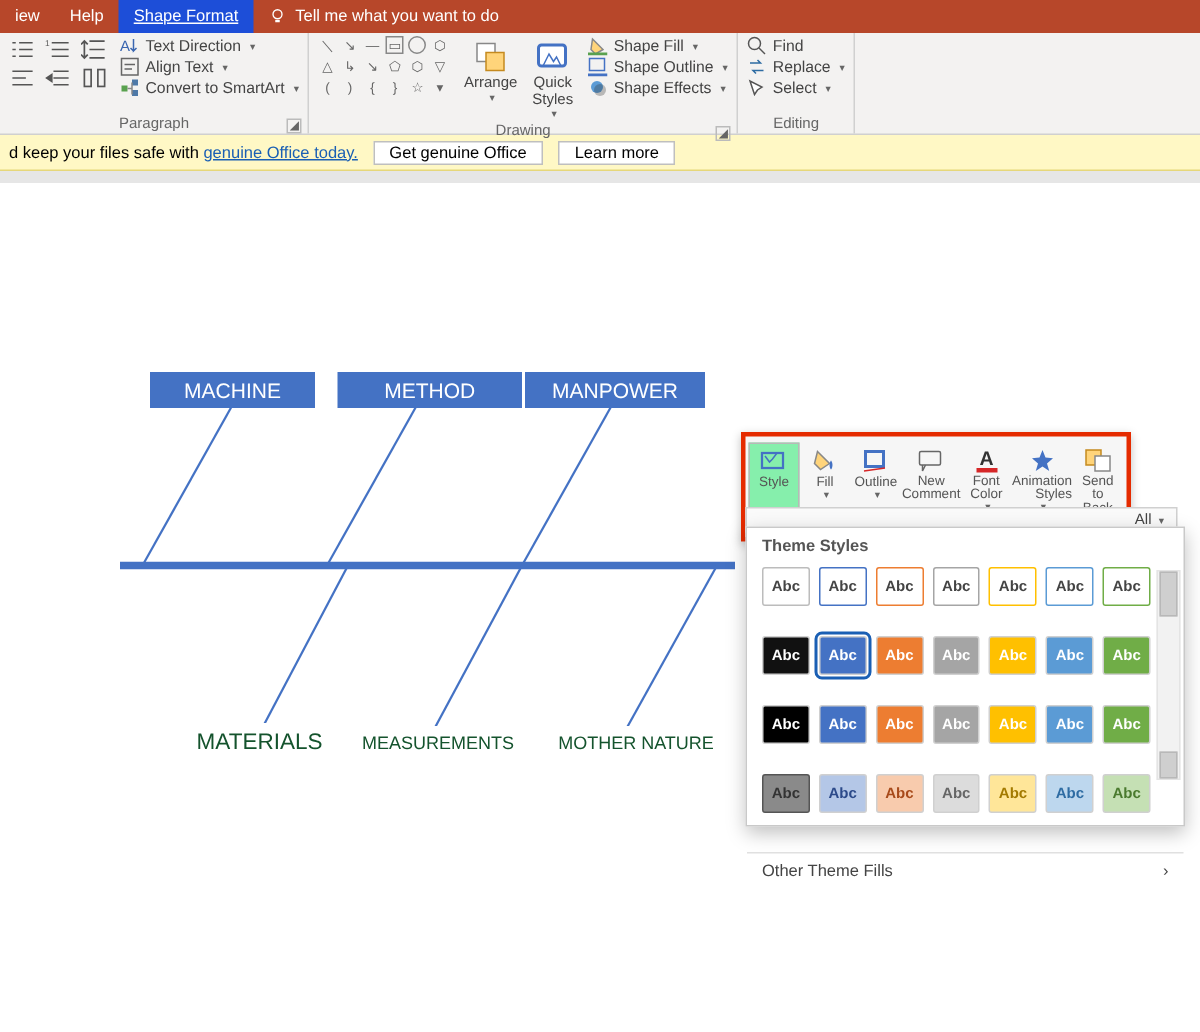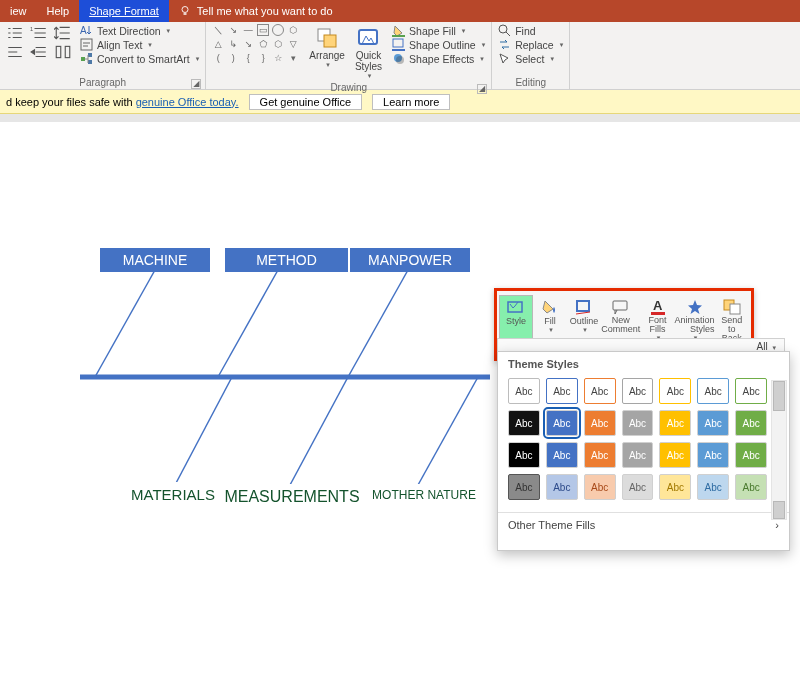--- a/index.html
+++ b/index.html
@@ -44,21 +44,21 @@
 .popup-toolbar { display: flex; padding: 4px 2px; gap: 0; }
 .ptool { display: flex; flex-direction: column; align-items: center; font-size: 9px; color: #555; padding: 2px 6px; border: 1px solid transparent; cursor: pointer; min-width: 34px; }
 .ptool.sel { background: #86efac; border: 1px solid #b8b8b8; }
 .ptool svg { width: 20px; height: 18px; }
 .popup-all { text-align: right; font-size: 10px; padding: 2px 8px; color: #444; border-top: 1px solid #e0e0e0; background:#fafafa;}
 
 
 .themes { position: absolute; background: #fff; border: 1px solid #c9c9c9; box-shadow: 0 4px 12px rgba(0,0,0,0.25); }
 .themes-head { font-size: 11px; color: #555; padding: 6px 10px 4px 10px; font-weight: 600; }
 .themes-grid { padding: 4px 22px 6px 10px; }
-.trow { display: flex; gap: 6px; margin-bottom: 6px; }
+.trow { display: flex; gap: 6px; margin-bottom: 20px; font-weight: bold; }
 .swatch { width: 32px; height: 26px; border: 1px solid #d0d0d0; display: flex; align-items: center; justify-content: center; font-size: 10px; cursor: pointer; border-radius: 2px; }
 .swatch.sel { outline: 2px solid #1a5fb4; outline-offset: 1px; }
 .themes-foot { border-top: 1px solid #e0e0e0; padding: 6px 10px; font-size: 11px; color: #444; display:flex; justify-content:space-between;}
 .scroll-track { position: absolute; right: 2px; top: 28px; bottom: 30px; width: 16px; background: #f2f2f2; border:1px solid #e4e4e4;}
 .scroll-thumb { position:absolute; left:1px; right:1px; top:0; height:30px; background:#cfcfcf; border:1px solid #b8b8b8;}
 .scroll-thumb.bottom { top:auto; bottom:0;}
 
 .shape-gallery { display:flex; flex-direction:column; gap:2px; }
 .shape-gallery .srow { display:flex; gap:3px; }
 .shape-gallery .s { width:12px; height:12px; border:1px solid #888; font-size:9px; display:flex; align-items:center; justify-content:center; color:#666;}
@@ -277,21 +277,21 @@
       <line x1="175" y1="363" x2="232" y2="255" stroke="#4472C4" stroke-width="1.5"></line>
       <line x1="290" y1="363" x2="348" y2="255" stroke="#4472C4" stroke-width="1.5"></line>
       <line x1="418" y1="363" x2="478" y2="255" stroke="#4472C4" stroke-width="1.5"></line>
     </svg>
 
     <div class="fish-label" style="left:100px;top:126px;width:110px">MACHINE</div>
     <div class="fish-label" style="left:225px;top:126px;width:123px">METHOD</div>
     <div class="fish-label" style="left:350px;top:126px;width:120px">MANPOWER</div>
 
     <div class="fish-label plain" style="left:118px;top:360px;width:110px;font-size:15px">MATERIALS</div>
-    <div class="fish-label plain" style="left:232px;top:362px;width:120px;font-size:16px">MEASUREMENTS</div>
+    <div class="fish-label plain" style="left:232px;top:362px;width:120px;font-size:12px">MEASUREMENTS</div>
     <div class="fish-label plain" style="left:360px;top:362px;width:128px;font-size:12px">MOTHER NATURE</div>
 
     <div class="popup" style="left:494px;top:166px;width:260px">
       <div class="popup-toolbar">
         <div class="ptool sel">
             <svg viewBox="0 0 20 18">
               <rect x="2" y="4" width="14" height="10" fill="none" stroke="#4472C4" stroke-width="1.5"></rect>
               <path d="M4 6l3 4 2-2 3-4" stroke="#4472C4" fill="none"></path>
             </svg>
             <span>Style</span>
@@ -319,21 +319,21 @@
             </svg>
             <span style="white-space:pre-line;text-align:center;line-height:1">New
 Comment</span>
           </div>
         <div class="ptool">
             <svg viewBox="0 0 20 18">
               <text x="5" y="12" font-size="13" font-weight="bold" fill="#333">A</text>
               <rect x="3" y="14" width="14" height="3" fill="#d62728"></rect>
             </svg>
             <span style="white-space:pre-line;text-align:center;line-height:1">Font
-Fills</span>
+Color</span>
             <span class="drop">▾</span>
           </div>
         <div class="ptool">
             <svg viewBox="0 0 20 18">
               <path d="M10 2l2 5 5 .5-4 3.5 1.5 5L10 13l-4.5 3 1.5-5-4-3.5 5-.5z" fill="#4472C4"></path>
             </svg>
             <span style="white-space:pre-line;text-align:right;line-height:1">Animation
 Styles</span>
             <span class="drop">▾</span>
           </div>

